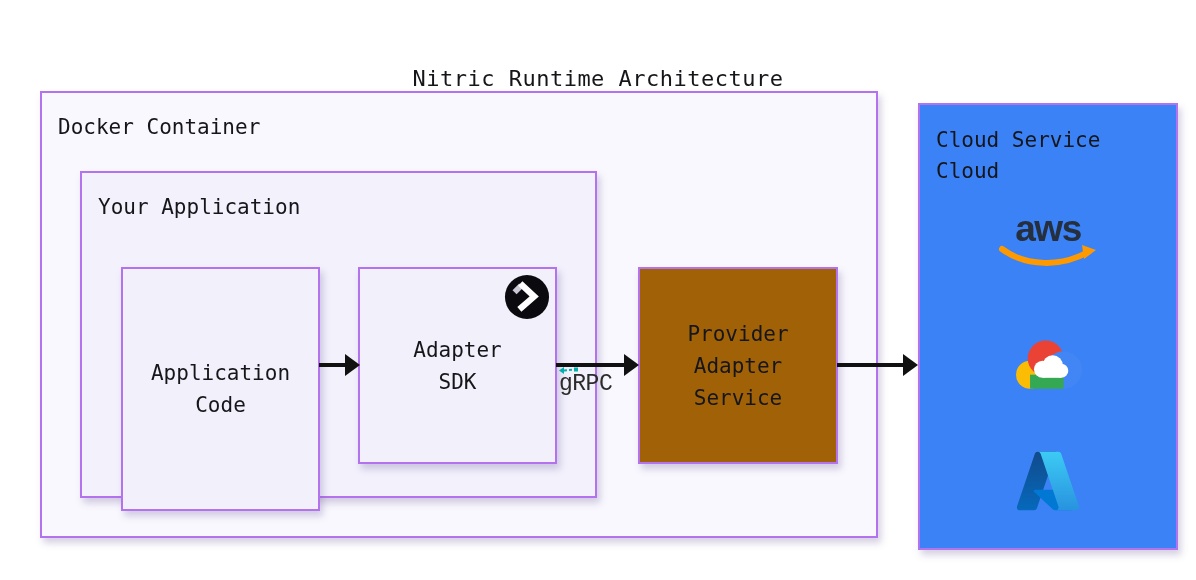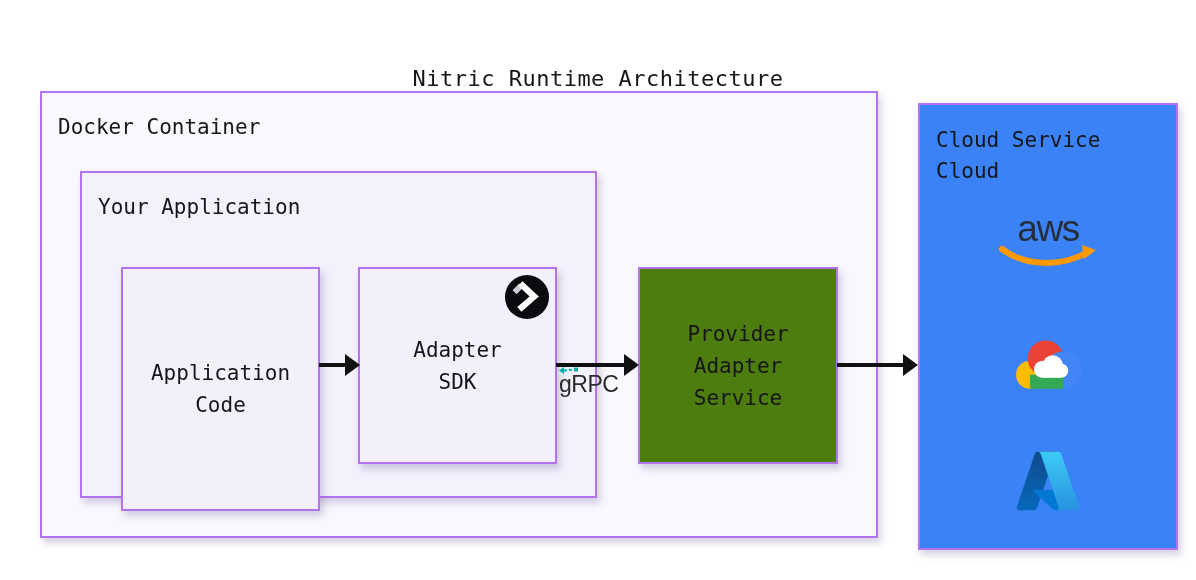--- a/index.html
+++ b/index.html
@@ -14,21 +14,21 @@
   .pbox {
     position: absolute;
     border: 2px solid #b473ee;
     box-shadow: 3px 5px 7px rgba(104, 86, 150, 0.28);
   }
 
   .docker     { left: 40px;  top: 91px;  width: 838px; height: 447px; background: #f9f8fe; }
   .your-app   { left: 80px;  top: 171px; width: 517px; height: 327px; background: #f2f1fc; }
   .app-code   { left: 121px; top: 267px; width: 199px; height: 244px; background: #f1f0fb; }
   .sdk        { left: 358px; top: 267px; width: 199px; height: 197px; background: #f1f0fb; }
-  .provider   { left: 638px; top: 267px; width: 200px; height: 197px; background: #4d7c0f; }
+  .provider   { left: 638px; top: 267px; width: 200px; height: 197px; background: #a16207; }
   .cloud      { left: 918px; top: 91px;  width: 260px; height: 447px; background: #3b82f6; margin-top: 12px; }
 
   .box-label {
     position: absolute; left: 16px; top: 22px; width: 100%;
     text-align: left; font-size: 21px; font-weight: 500;
   }
   .center-text {
     position: absolute; inset: 0;
     display: flex; flex-direction: column; justify-content: center; align-items: center;
     font-size: 21px; font-weight: 500; line-height: 32px; text-align: center;
@@ -39,36 +39,36 @@
     position: absolute; left: 504px; top: 274px; width: 46px; height: 46px;
   }
 
   .arrow { position: absolute; }
   .a1 { left: 319px; top: 349px; }
   .a2 { left: 556px; top: 349px; }
   .a3 { left: 837px; top: 349px; }
 
   .grpc {
     position: absolute; left: 559px; top: 365px; width: 72px; height: 34px;
-    font-family: Liberation Sans, sans-serif;
+    font-family: Liberation Mono, monospace;
   }
   .grpc-arrow { position: absolute; left: 0; top: 1px; }
   .grpc-text {
     display: block; padding-top: 6px;
     font-size: 23px; font-weight: 500; letter-spacing: -0.5px; color: #2b2b2b;
   }
 
   .cloud-logo { position: absolute; left: 50%; transform: translateX(-50%); text-align: center; }
   .aws-block   { top: 106px; }
   .gcp-block   { top: 226px; }
   .azure-block { top: 342px; }
 
   .aws-text {
     font-family: "Liberation Sans", sans-serif;
-    font-size: 37px; font-weight: 400; letter-spacing: -1.5px;
+    font-size: 37px; font-weight: 700; letter-spacing: -1.5px;
     color: #252f3e; line-height: 36px;
   }
   .aws-smile { display: block; margin: -2px auto 0 auto; }
 </style>
 </head>
 <body>
 
 <div class="title">Nitric Runtime Architecture</div>
 
 <div class="pbox docker">

